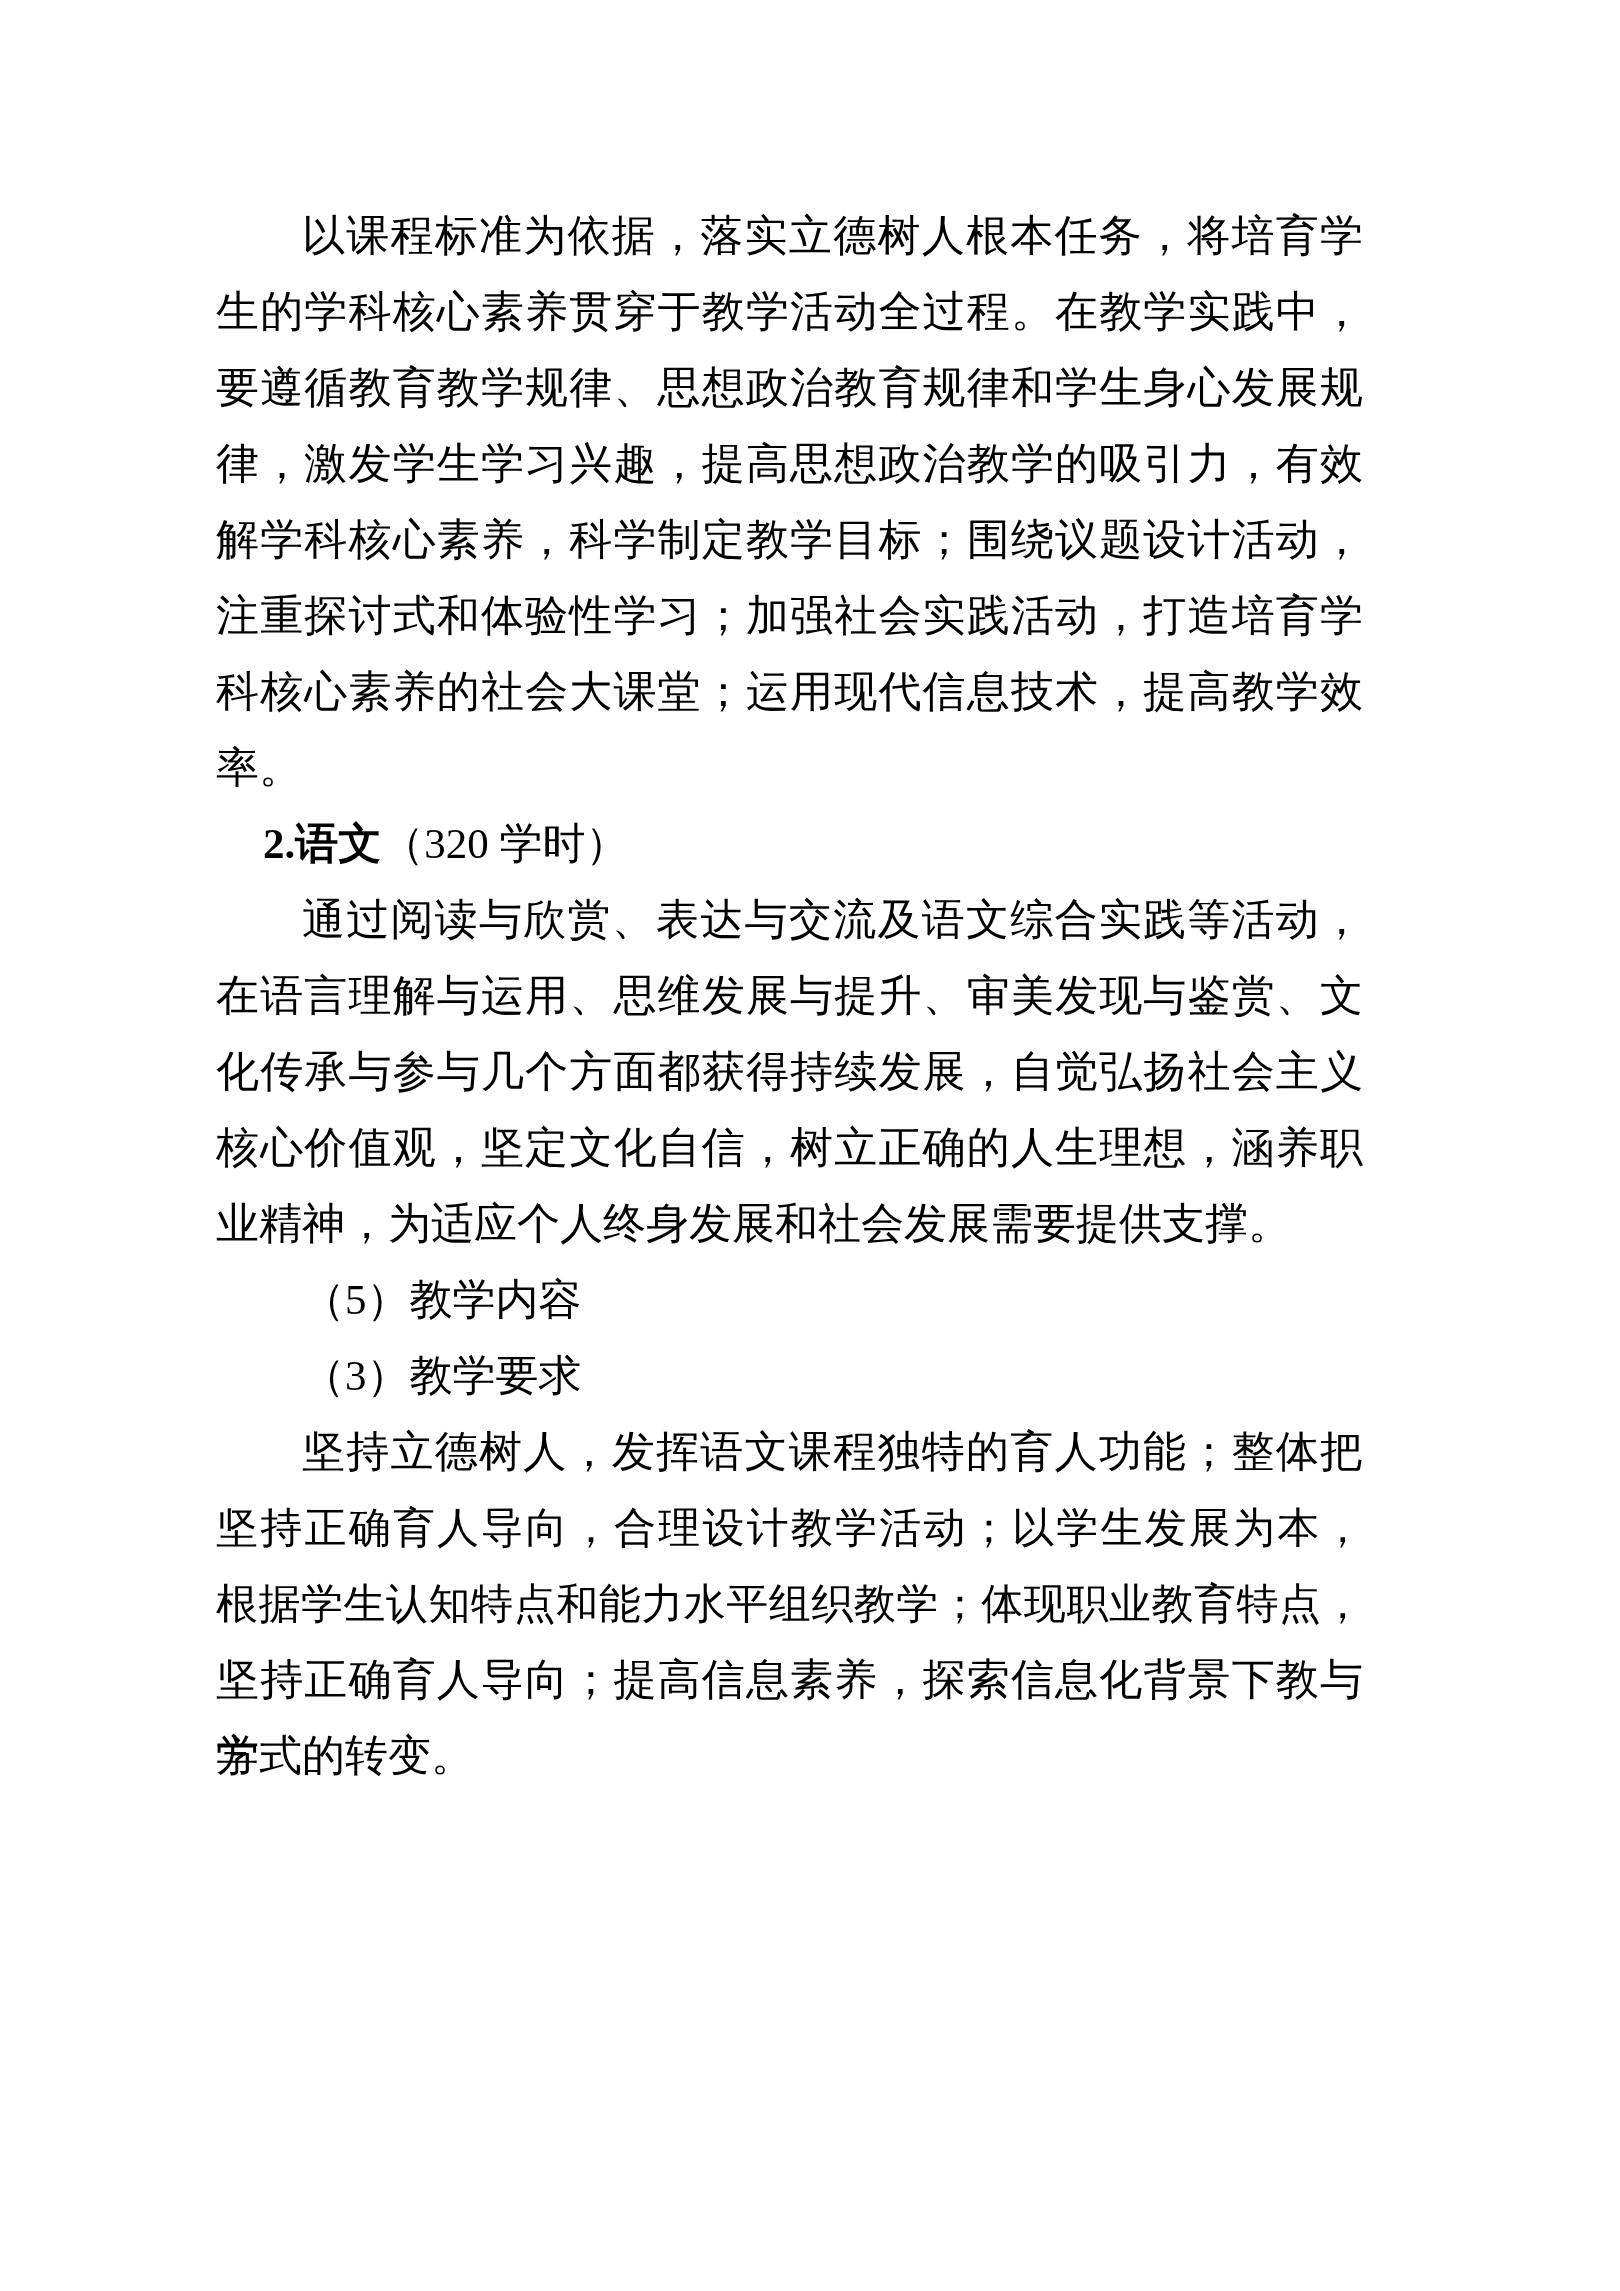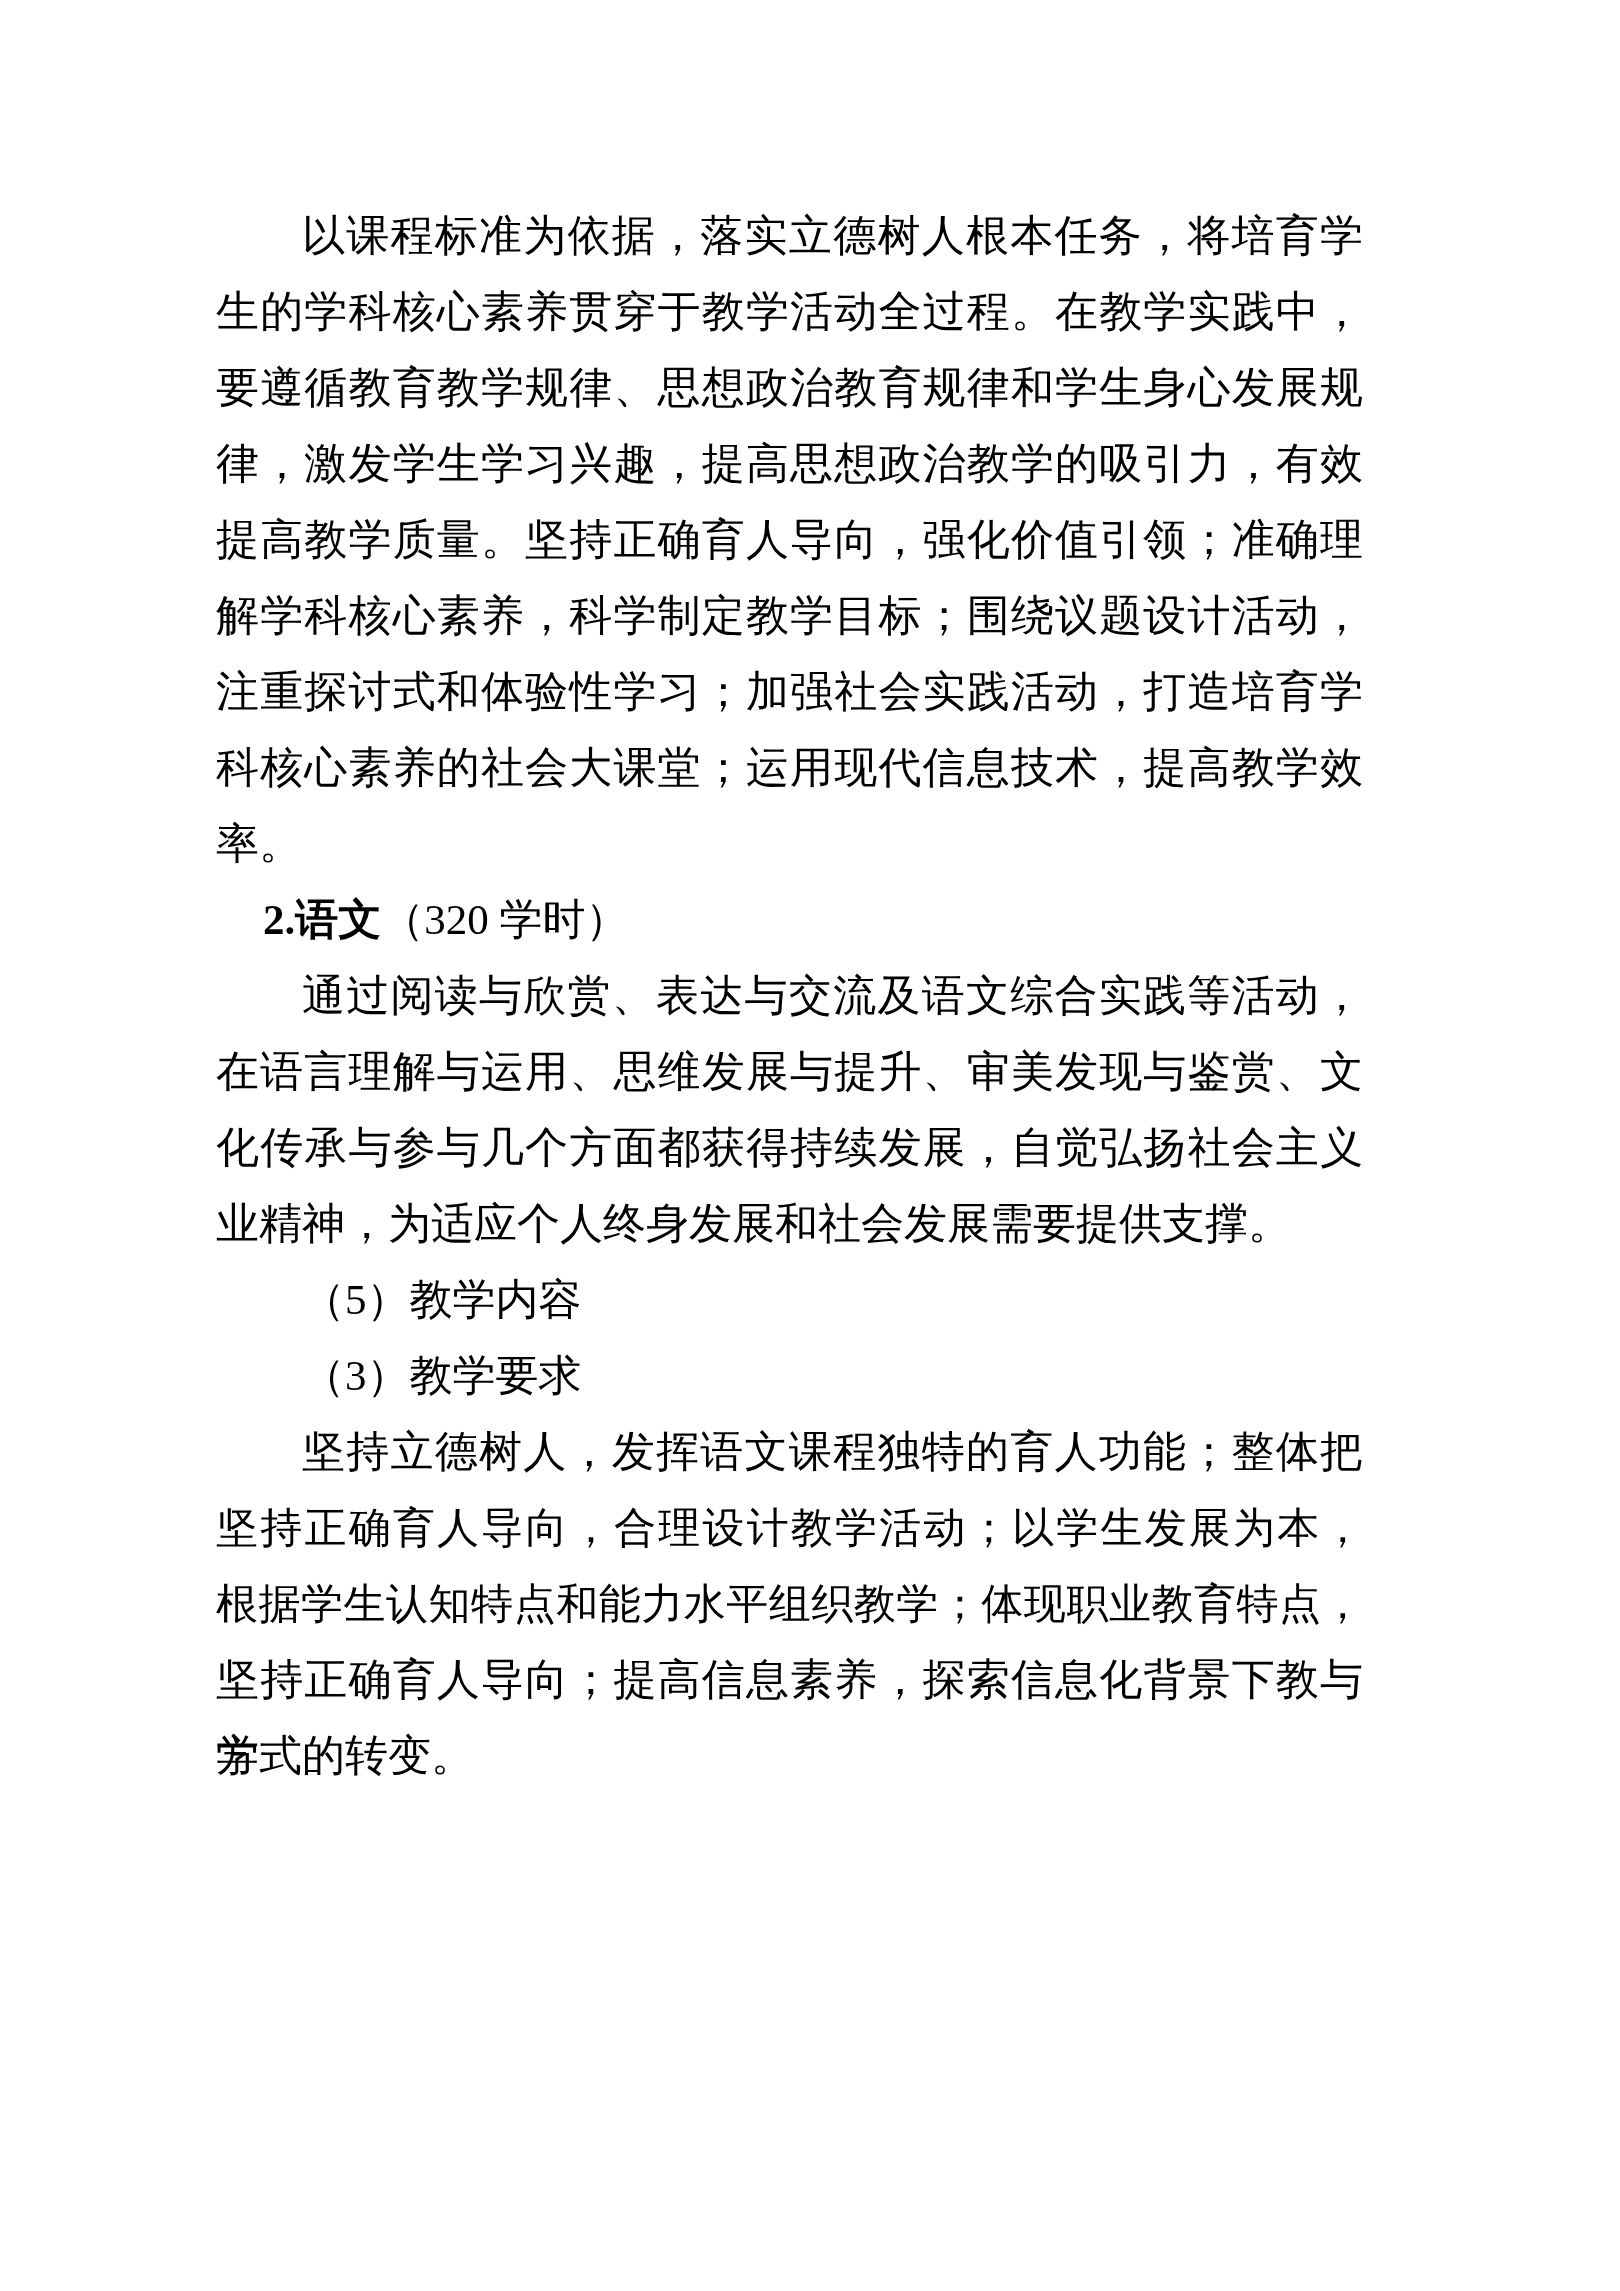--- a/index.html
+++ b/index.html
@@ -61,33 +61,33 @@
 <body>
 
 <div class="page">
 
   <div class="text-block">
 
     <div class="line j indent">以课程标准为依据，落实立德树人根本任务，将培育学</div>
     <div class="line j">生的学科核心素养贯穿于教学活动全过程。在教学实践中，</div>
     <div class="line j">要遵循教育教学规律、思想政治教育规律和学生身心发展规</div>
     <div class="line j">律，激发学生学习兴趣，提高思想政治教学的吸引力，有效</div>
-    <div class="line j">提高教学质量。坚持正确育人导向，强化价值引领；准确理</div>
     <div class="line j">解学科核心素养，科学制定教学目标；围绕议题设计活动，</div>
     <div class="line j">注重探讨式和体验性学习；加强社会实践活动，打造培育学</div>
     <div class="line j">科核心素养的社会大课堂；运用现代信息技术，提高教学效</div>
     <div class="line">率。</div>
 
     <div class="line hindent">
       <span class="bold-part">2.语文</span><span>（320 学时）</span>
     </div>
 
     <div class="line j indent">通过阅读与欣赏、表达与交流及语文综合实践等活动，</div>
     <div class="line j">在语言理解与运用、思维发展与提升、审美发现与鉴赏、文</div>
     <div class="line j">化传承与参与几个方面都获得持续发展，自觉弘扬社会主义</div>
+    <div class="line j">核心价值观，坚定文化自信，树立正确的人生理想，涵养职</div>
     <div class="line">业精神，为适应个人终身发展和社会发展需要提供支撑。</div>
 
     <div class="line indent">（5）教学内容</div>
 
     <div class="line indent">（3）教学要求</div>
     <div class="line j indent">坚持立德树人，发挥语文课程独特的育人功能；整体把</div>
     <div class="line j tight">坚持正确育人导向，合理设计教学活动；以学生发展为本，</div>
     <div class="line j tight">根据学生认知特点和能力水平组织教学；体现职业教育特点，</div>
     <div class="line j">坚持正确育人导向；提高信息素养，探索信息化背景下教与学</div>
     <div class="line">方式的转变。</div>

